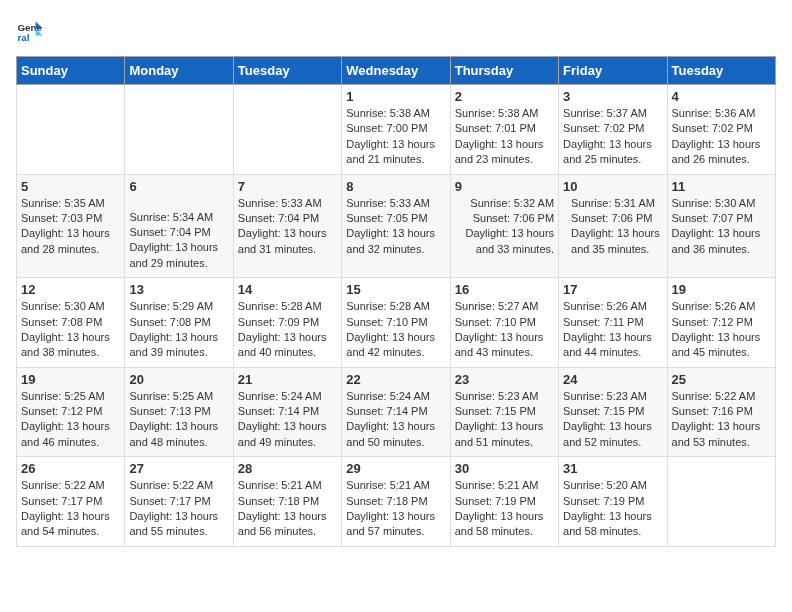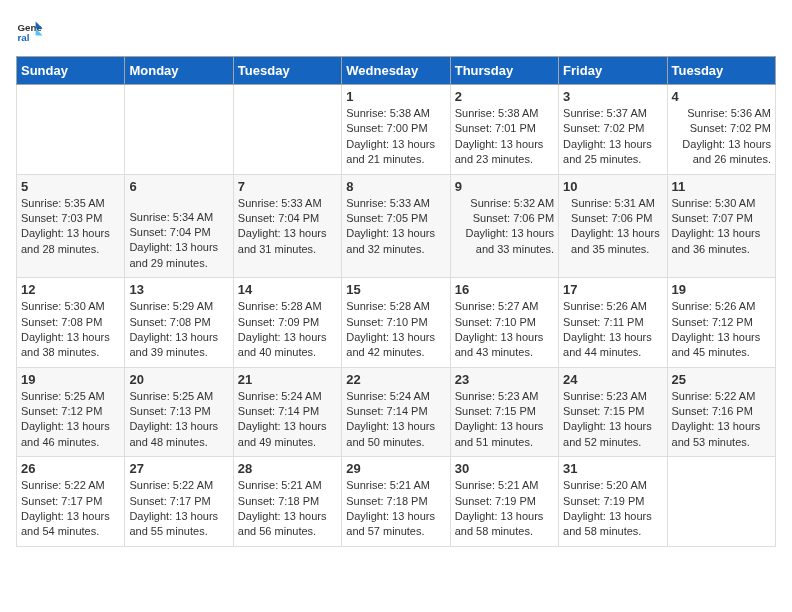--- a/index.html
+++ b/index.html
@@ -137,21 +137,21 @@
 Daylight: 13 hours and 23 minutes.</div>
         </td>
         <td>
           <span class="day-num">3</span>
           <div class="cell-info" style="white-space: pre-line;">Sunrise: 5:37 AM
 Sunset: 7:02 PM
 Daylight: 13 hours and 25 minutes.</div>
         </td>
         <td>
           <span class="day-num">4</span>
-          <div class="cell-info" style="white-space: pre-line; text-align: right;">Sunrise: 5:36 AM
+          <div class="cell-info" style="white-space: pre-line;">Sunrise: 5:36 AM
 Sunset: 7:02 PM
 Daylight: 13 hours and 26 minutes.</div>
         </td>
       </tr>
       <tr>
         <td>
           <span class="day-num">5</span>
           <div class="cell-info" style="white-space: pre-line;">Sunrise: 5:35 AM
 Sunset: 7:03 PM
 Daylight: 13 hours and 28 minutes.</div>

